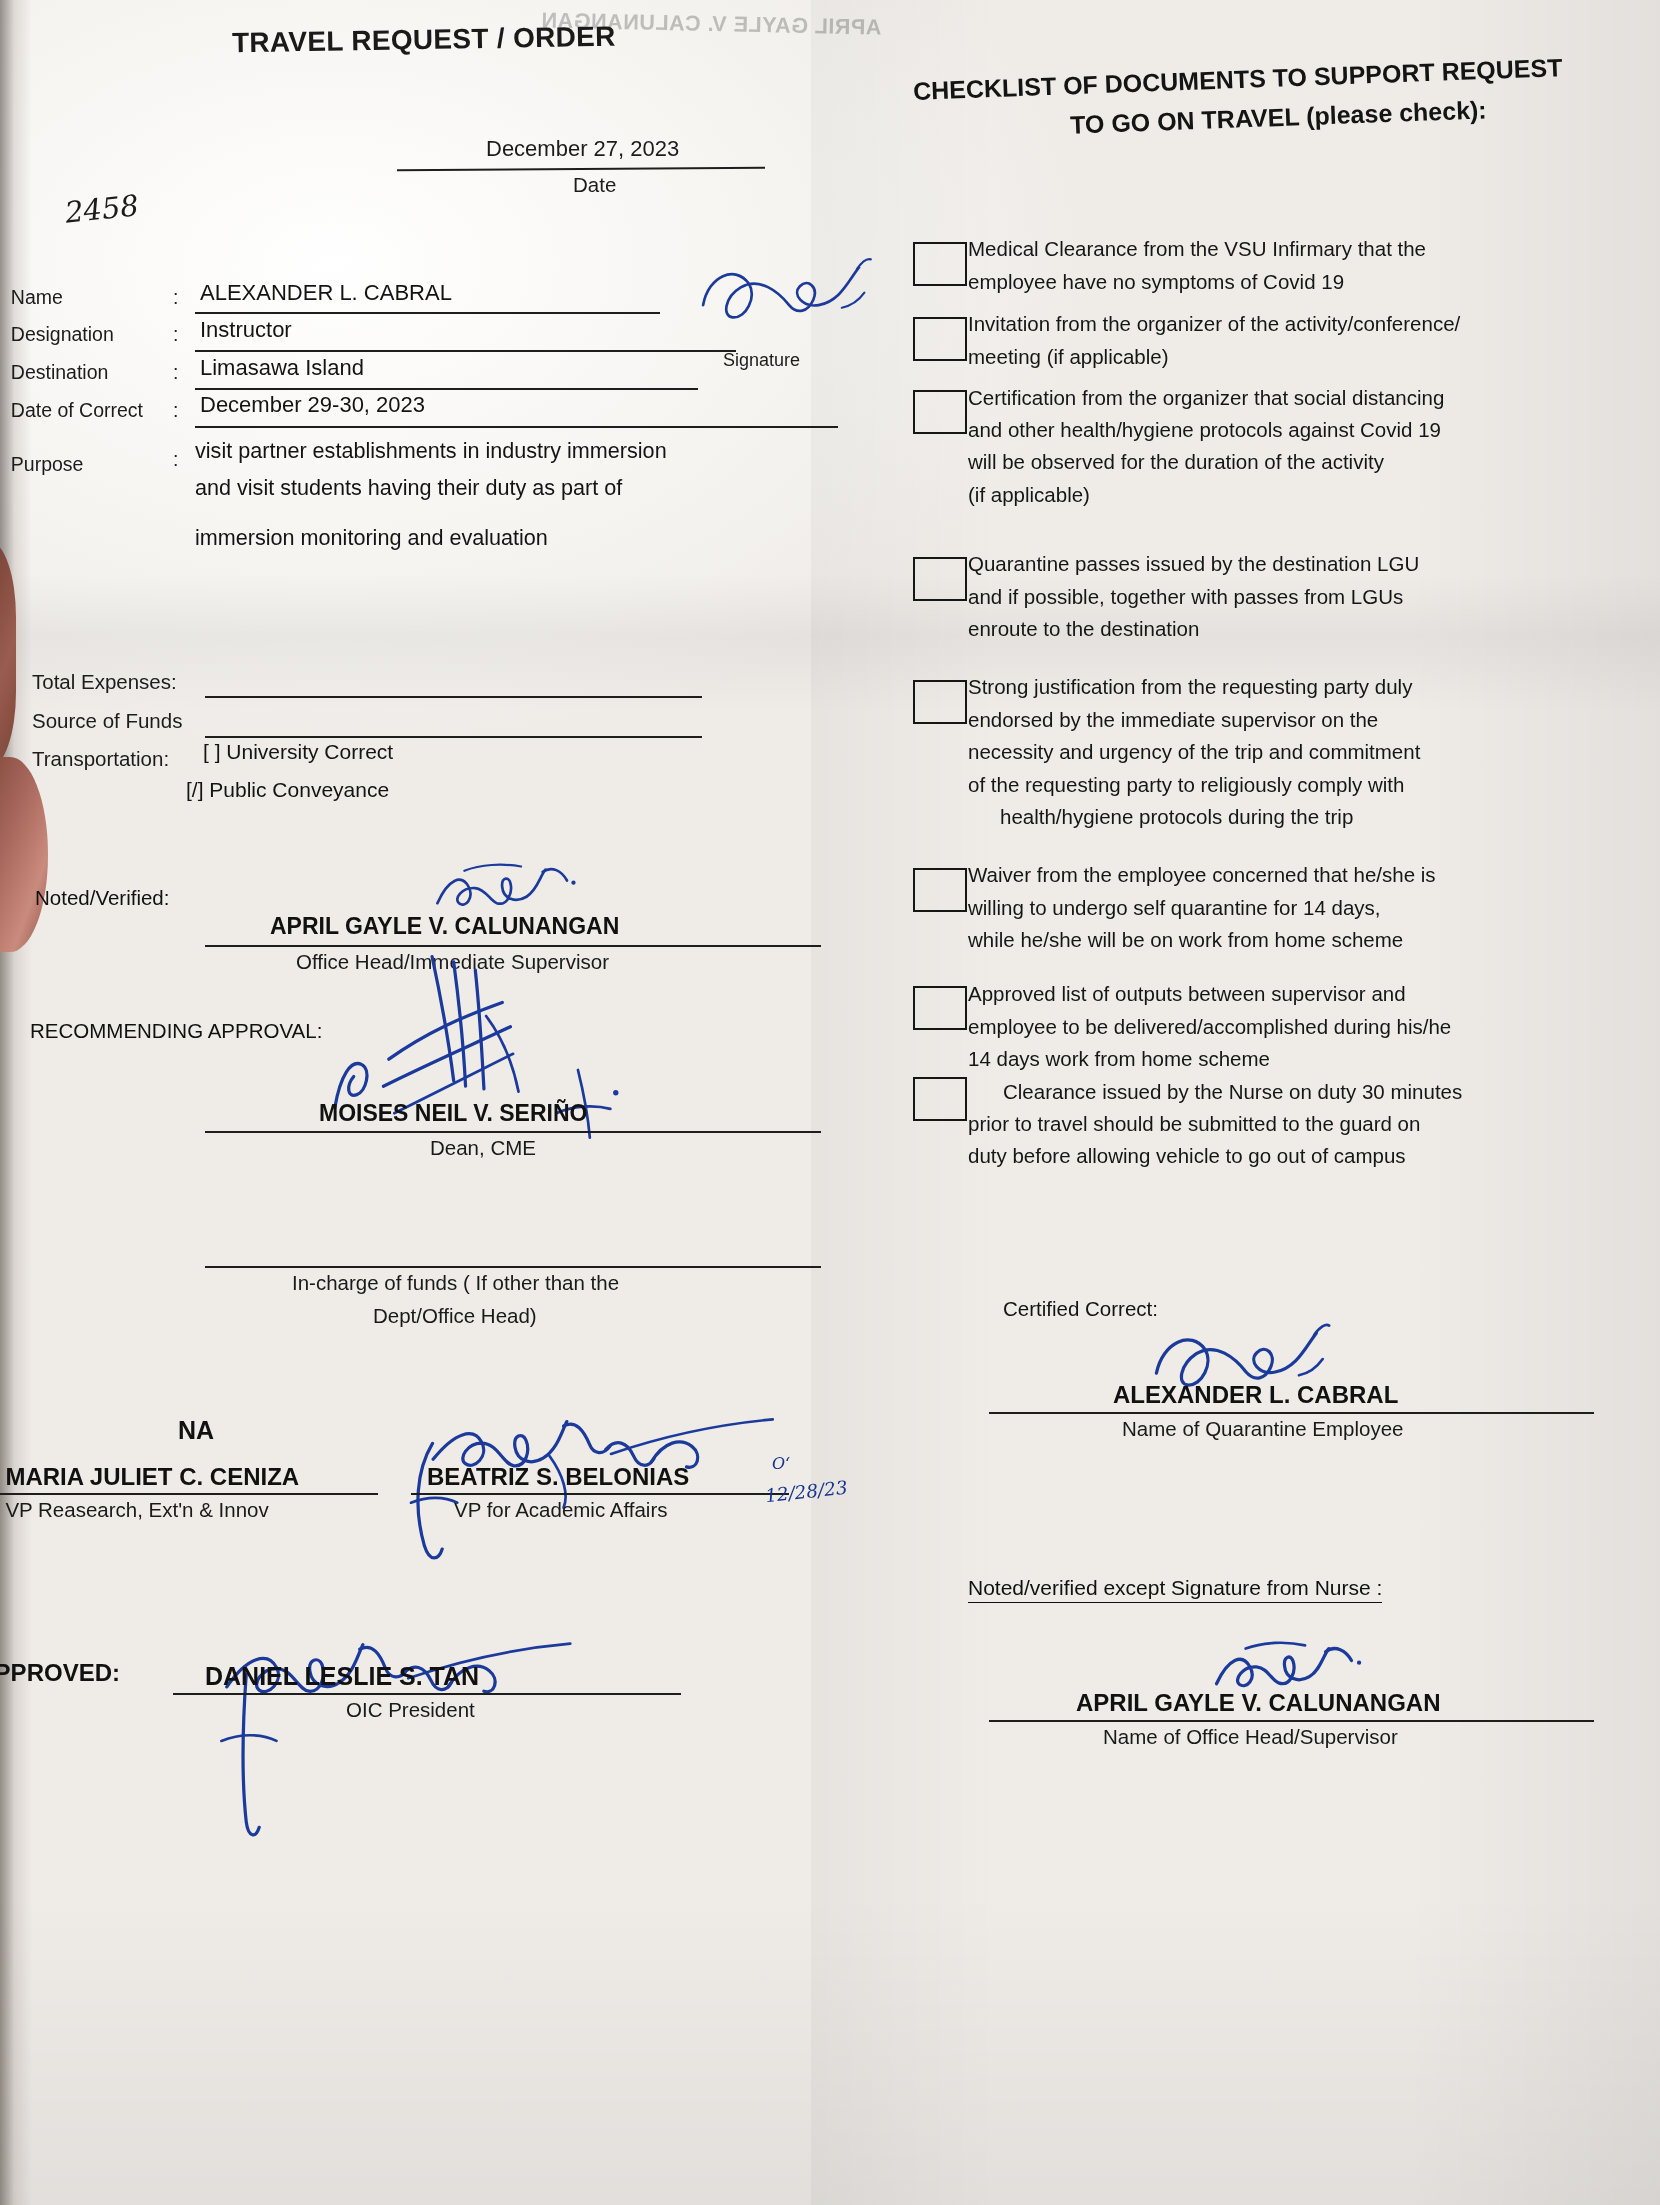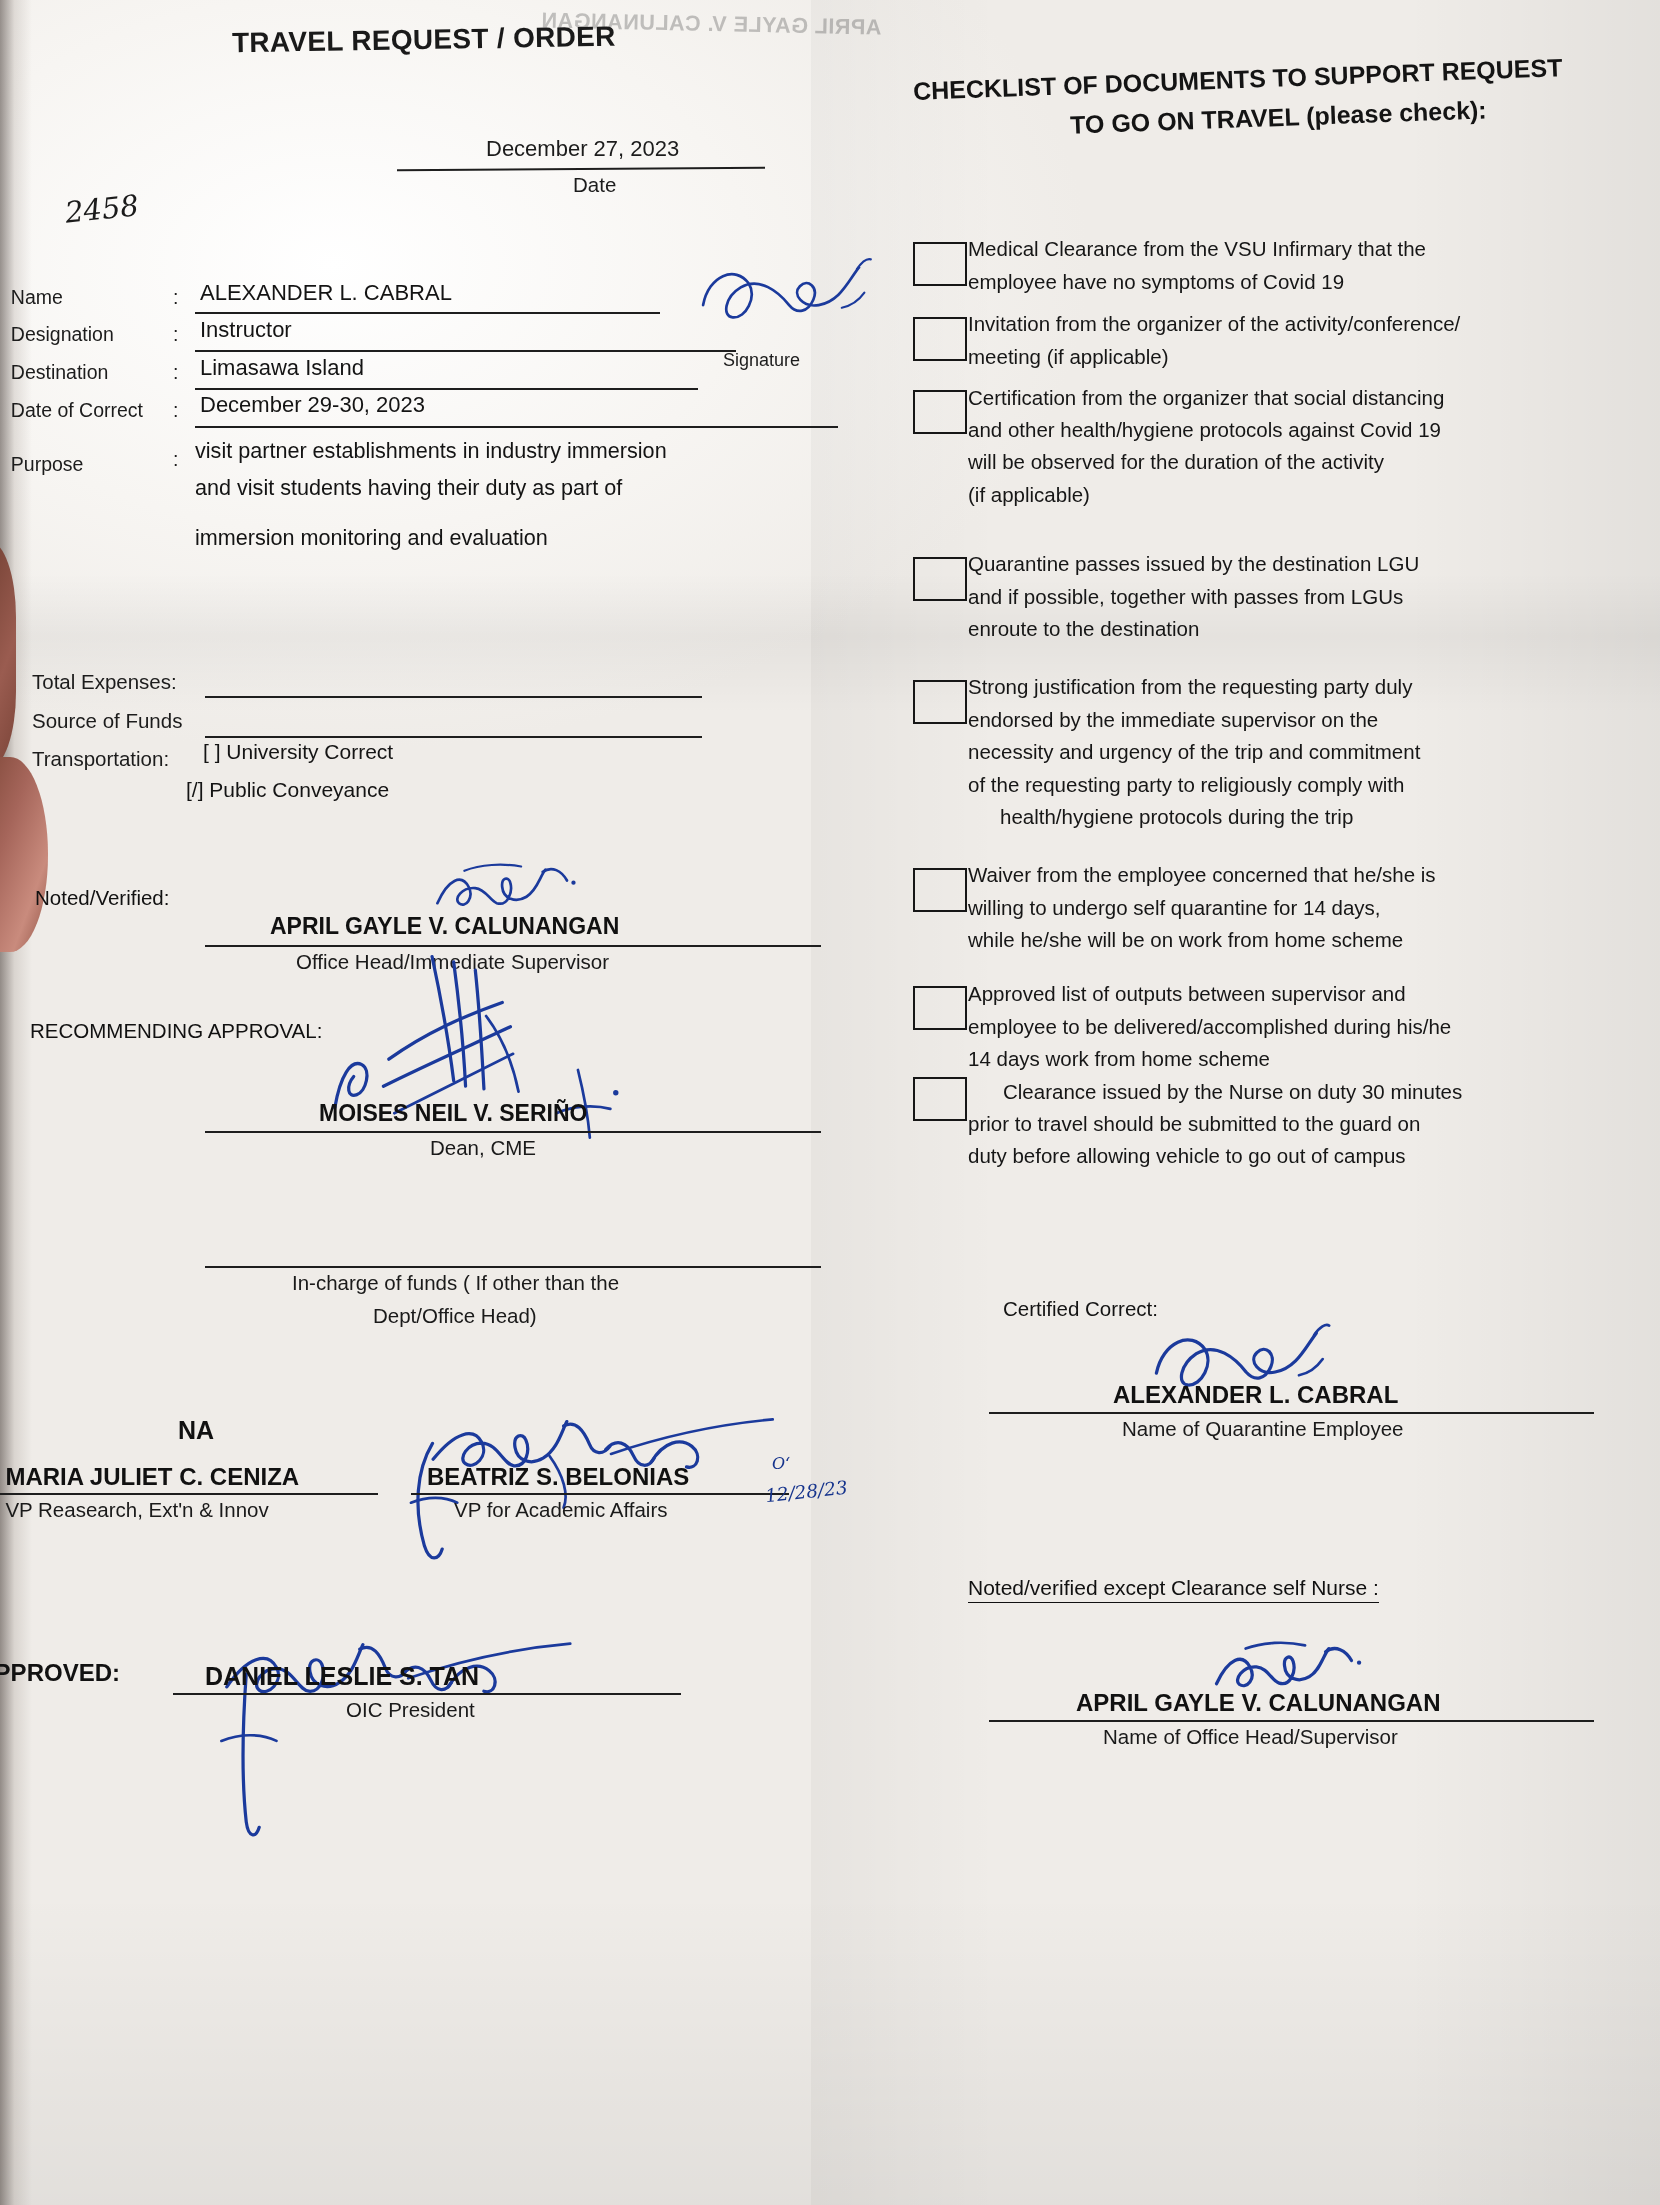--- a/index.html
+++ b/index.html
@@ -424,21 +424,21 @@
   <div class="cert-label" style="left:1003px; top:1297px;">Certified Correct:</div>
   <svg class="sigsvg" style="left:1151px; top:1319px; width:216px; height:92px;" viewBox="0 0 400 170" width="216" height="92">
     <path d="M10,100 C22,42 74,20 100,56 C116,82 94,124 68,122 C48,120 54,84 84,64 C120,42 156,72 176,98 C192,116 212,112 222,88 C232,64 212,46 196,62 C180,78 200,104 230,98 C270,90 286,52 306,26" stroke-width="6"></path>
     <path d="M302,30 C312,14 324,8 330,12" stroke-width="5"></path>
     <path d="M274,104 C296,100 308,88 318,74" stroke-width="5"></path>
   </svg>
   <div class="center-name" style="left:1113px; top:1381px; font-size:24px;">ALEXANDER L. CABRAL</div>
   <div class="uline" style="left:989px; top:1412px; width:605px;"></div>
   <div class="center-sub" style="left:1122px; top:1417px;">Name of Quarantine Employee</div>
 
-  <div class="nv-label" style="left:968px; top:1576px;">Noted/verified except Clearance self Nurse :</div>
+  <div class="nv-label" style="left:968px; top:1576px;">Noted/verified except Signature from Nurse :</div>
   <svg class="sigsvg" style="left:1211px; top:1627px; width:173px; height:81px;" viewBox="0 0 320 150" width="173" height="81">
     <path d="M10,105 C32,58 58,48 72,74 C84,96 66,116 52,106 C42,98 58,72 84,74 C106,76 112,100 126,104 C146,110 158,84 152,64 C148,50 134,54 136,72 C138,96 162,104 182,92 C202,80 208,52 218,40" stroke-width="6"></path>
     <path d="M212,46 C230,32 250,44 260,62" stroke-width="6"></path>
     <path d="M64,40 C96,28 138,26 174,34" stroke-width="5"></path>
     <circle cx="274" cy="66" r="4" fill="#1b3a9c" stroke="none"></circle>
   </svg>
   <div class="center-name" style="left:1076px; top:1689px; font-size:24px;">APRIL GAYLE V. CALUNANGAN</div>
   <div class="uline" style="left:989px; top:1720px; width:605px;"></div>
   <div class="center-sub" style="left:1103px; top:1725px;">Name of Office Head/Supervisor</div>
 

